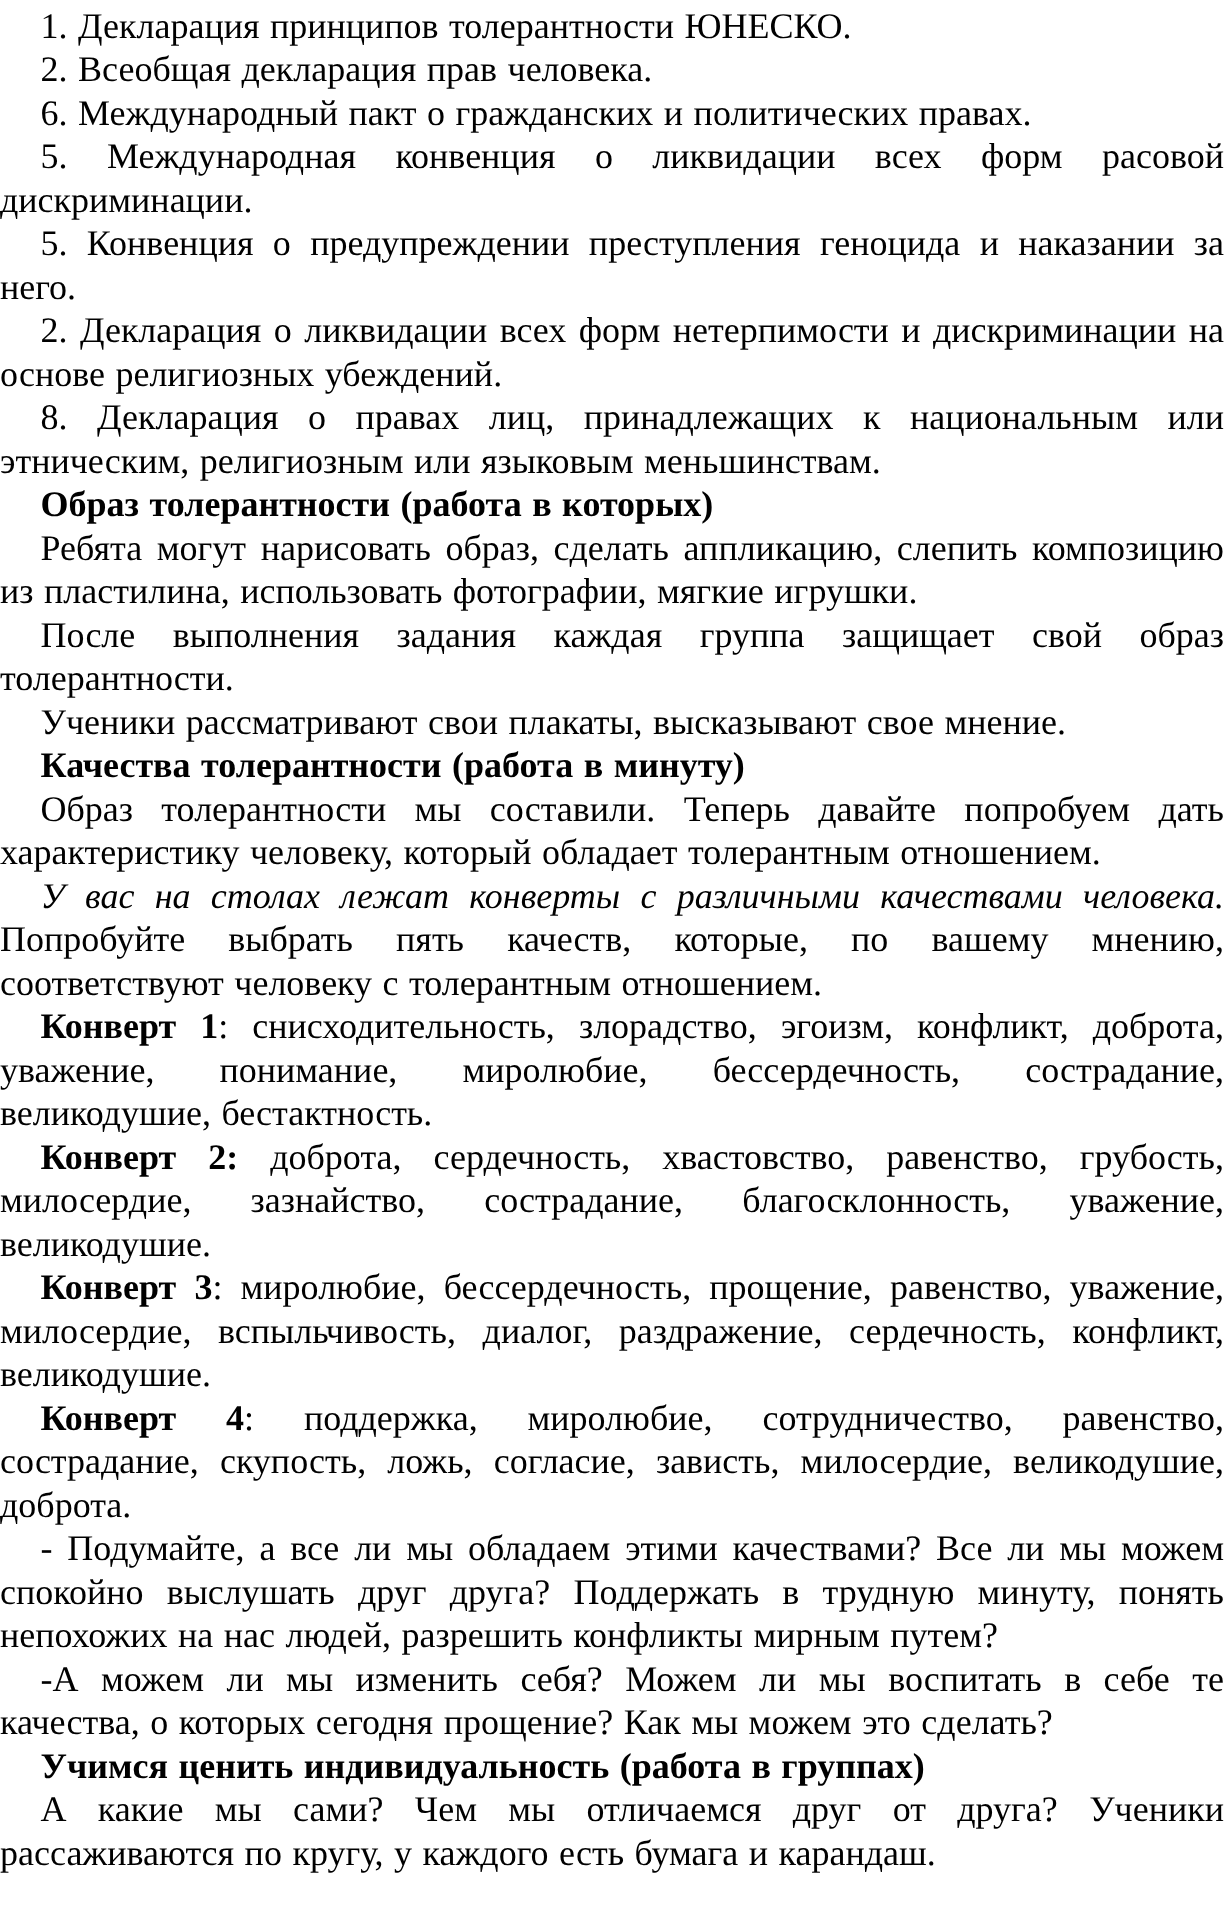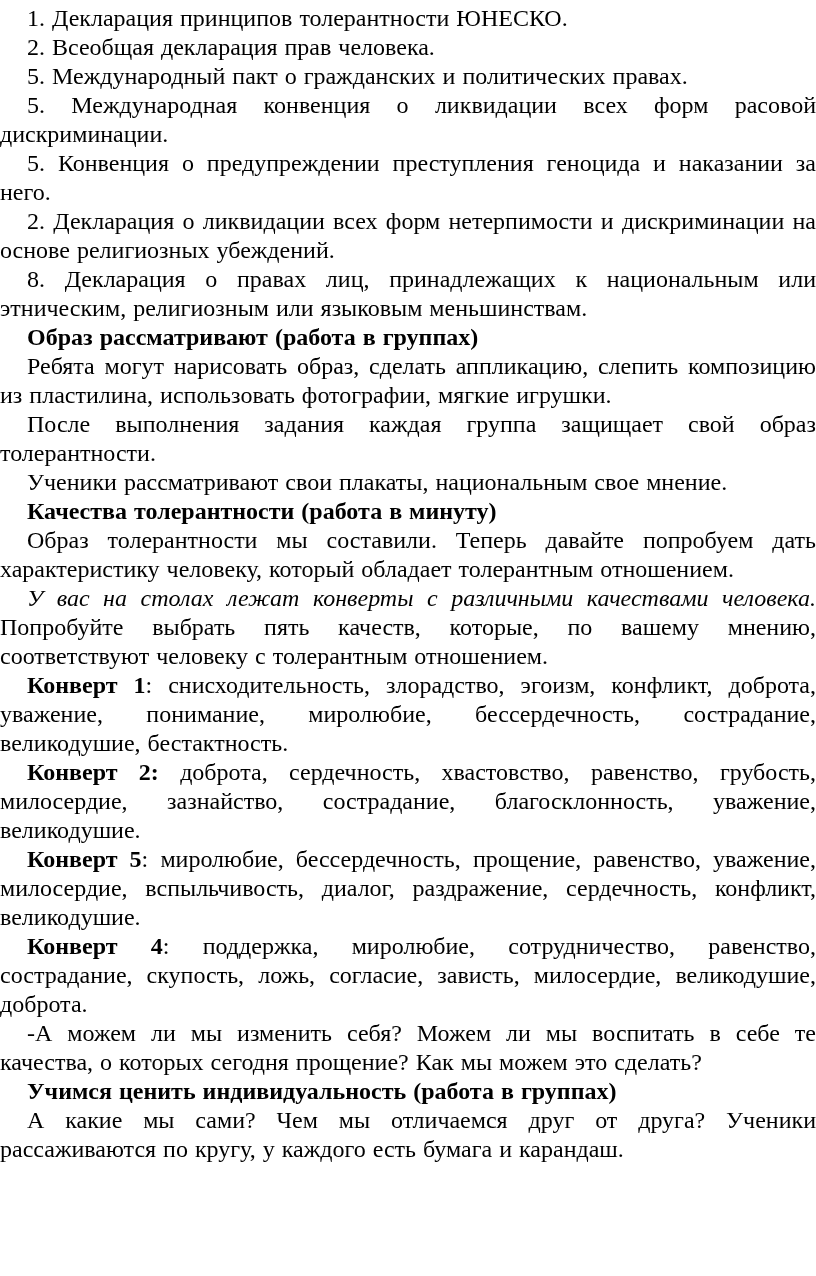--- a/index.html
+++ b/index.html
@@ -39,53 +39,54 @@
 </style>
 </head>
 <body>
 
 <div class="page">
 
   <p class="para"><span>1. Декларация принципов толерантности ЮНЕСКО.</span></p>
 
   <p class="para"><span>2. Всеобщая декларация прав человека.</span></p>
 
-  <p class="para"><span>5. Международный пакт о гражданских и политических правах.</span></p>
+  <p class="para"><span>6. Международный пакт о гражданских и политических правах.</span></p>
 
   <p class="para"><span>5. Международная конвенция о ликвидации всех форм расовой дискриминации.</span></p>
 
   <p class="para"><span>5. Конвенция о предупреждении преступления геноцида и наказании за него.</span></p>
 
 
   <p class="para"><span>2. Декларация о ликвидации всех форм нетерпимости и дискриминации на основе религиозных убеждений.</span></p>
 
   <p class="para"><span>8. Декларация о правах лиц, принадлежащих к национальным или этническим, религиозным или языковым меньшинствам.</span></p>
 
-  <p class="para heading"><span class="bold">Образ рассматривают (работа в группах)</span></p>
+  <p class="para heading"><span class="bold">Образ толерантности (работа в которых)</span></p>
 
   <p class="para"><span>Ребята могут нарисовать образ, сделать аппликацию, слепить композицию из пластилина, использовать фотографии, мягкие игрушки.</span></p>
 
   <p class="para"><span>После выполнения задания каждая группа защищает свой образ толерантности.</span></p>
 
-  <p class="para"><span>Ученики рассматривают свои плакаты, национальным свое мнение.</span></p>
+  <p class="para"><span>Ученики рассматривают свои плакаты, высказывают свое мнение.</span></p>
 
   <p class="para heading"><span class="bold">Качества толерантности (работа в минуту)</span></p>
 
   <p class="para"><span>Образ толерантности мы составили. Теперь давайте попробуем дать характеристику человеку, который обладает толерантным отношением.</span></p>
 
   <p class="para"><span class="italic">У вас на столах лежат конверты с различными качествами человека.</span><span> Попробуйте выбрать пять качеств, которые, по вашему мнению, соответствуют человеку с толерантным отношением.</span></p>
 
   <p class="para"><span class="bold">Конверт 1</span><span>: снисходительность, злорадство, эгоизм, конфликт, доброта, уважение, понимание, миролюбие, бессердечность, сострадание, великодушие, бестактность.</span></p>
 
   <p class="para"><span class="bold">Конверт 2:</span><span> доброта, сердечность, хвастовство, равенство, грубость, милосердие, зазнайство, сострадание, благосклонность, уважение, великодушие.</span></p>
 
-  <p class="para"><span class="bold">Конверт 5</span><span>: миролюбие, бессердечность, прощение, равенство, уважение, милосердие, вспыльчивость, диалог, раздражение, сердечность, конфликт, великодушие.</span></p>
+  <p class="para"><span class="bold">Конверт 3</span><span>: миролюбие, бессердечность, прощение, равенство, уважение, милосердие, вспыльчивость, диалог, раздражение, сердечность, конфликт, великодушие.</span></p>
 
   <p class="para"><span class="bold">Конверт 4</span><span>: поддержка, миролюбие, сотрудничество, равенство, сострадание, скупость, ложь, согласие, зависть, милосердие, великодушие, доброта.</span></p>
 
+  <p class="para"><span>- Подумайте, а все ли мы обладаем этими качествами? Все ли мы можем спокойно выслушать друг друга? Поддержать в трудную минуту, понять непохожих на нас людей, разрешить конфликты мирным путем?</span></p>
 
   <p class="para"><span>-А можем ли мы изменить себя? Можем ли мы воспитать в себе те качества, о которых сегодня прощение? Как мы можем это сделать?</span></p>
 
   <p class="para heading"><span class="bold">Учимся ценить индивидуальность (работа в группах)</span></p>
 
   <p class="para"><span>А какие мы сами? Чем мы отличаемся друг от друга? Ученики рассаживаются по кругу, у каждого есть бумага и карандаш.</span></p>
 
 </div>
 
 </body></html>

